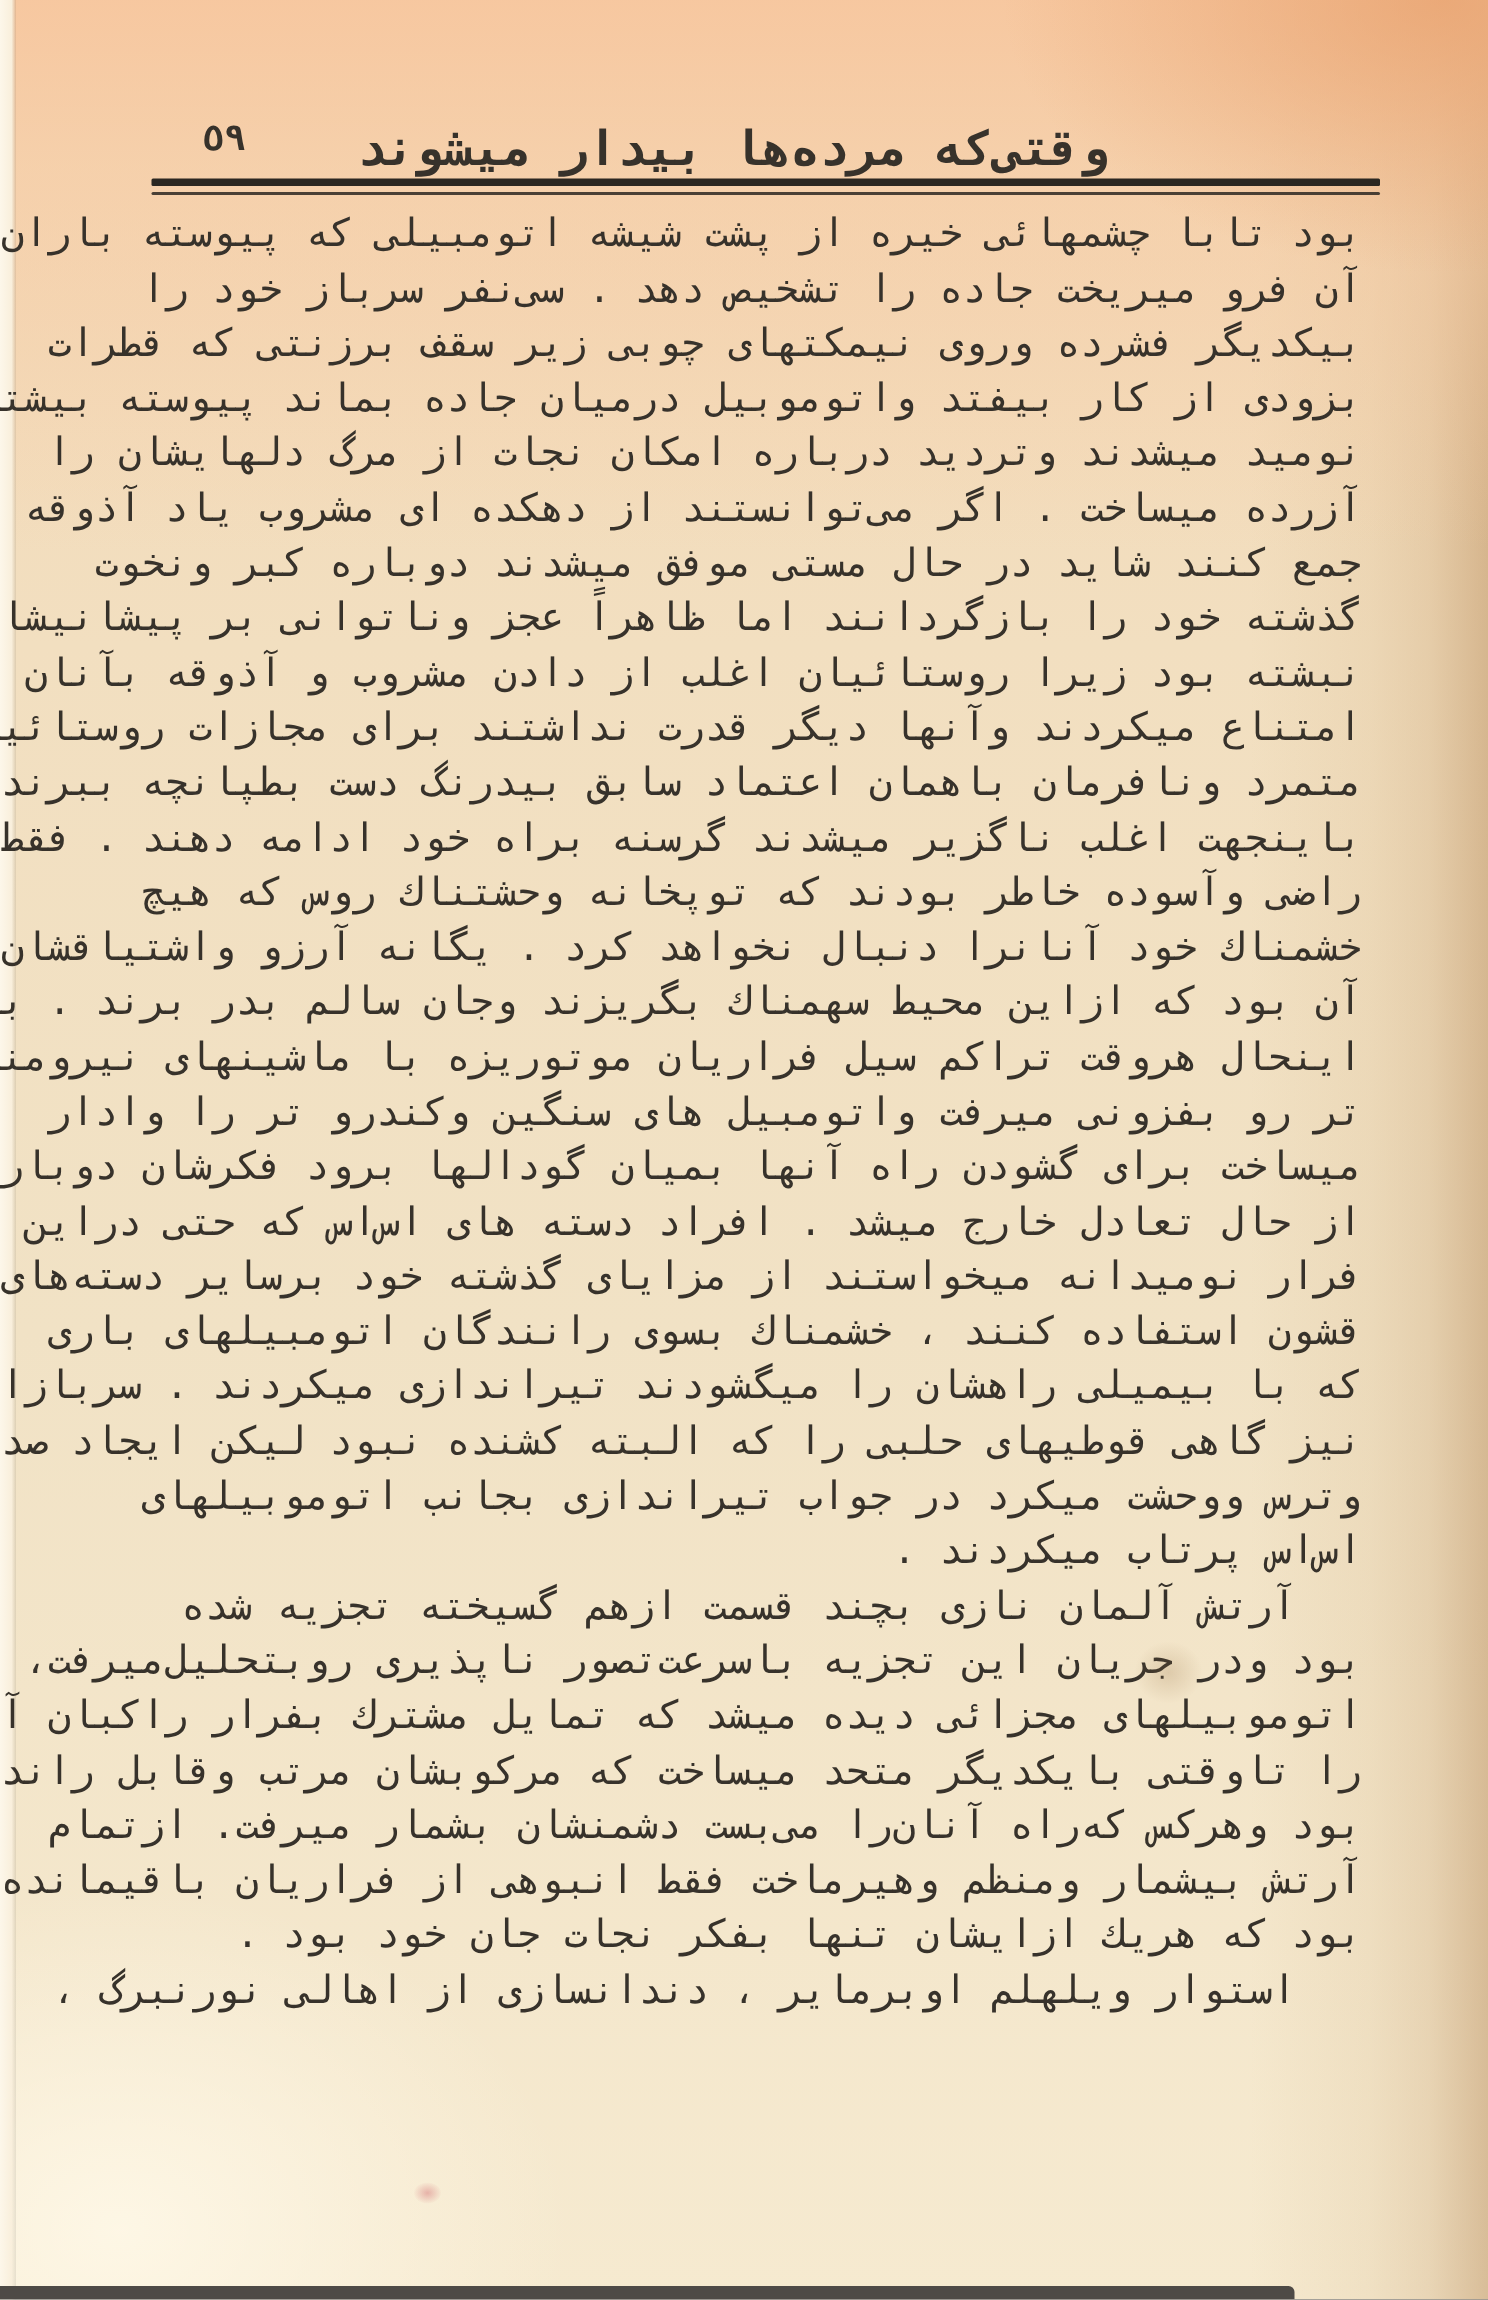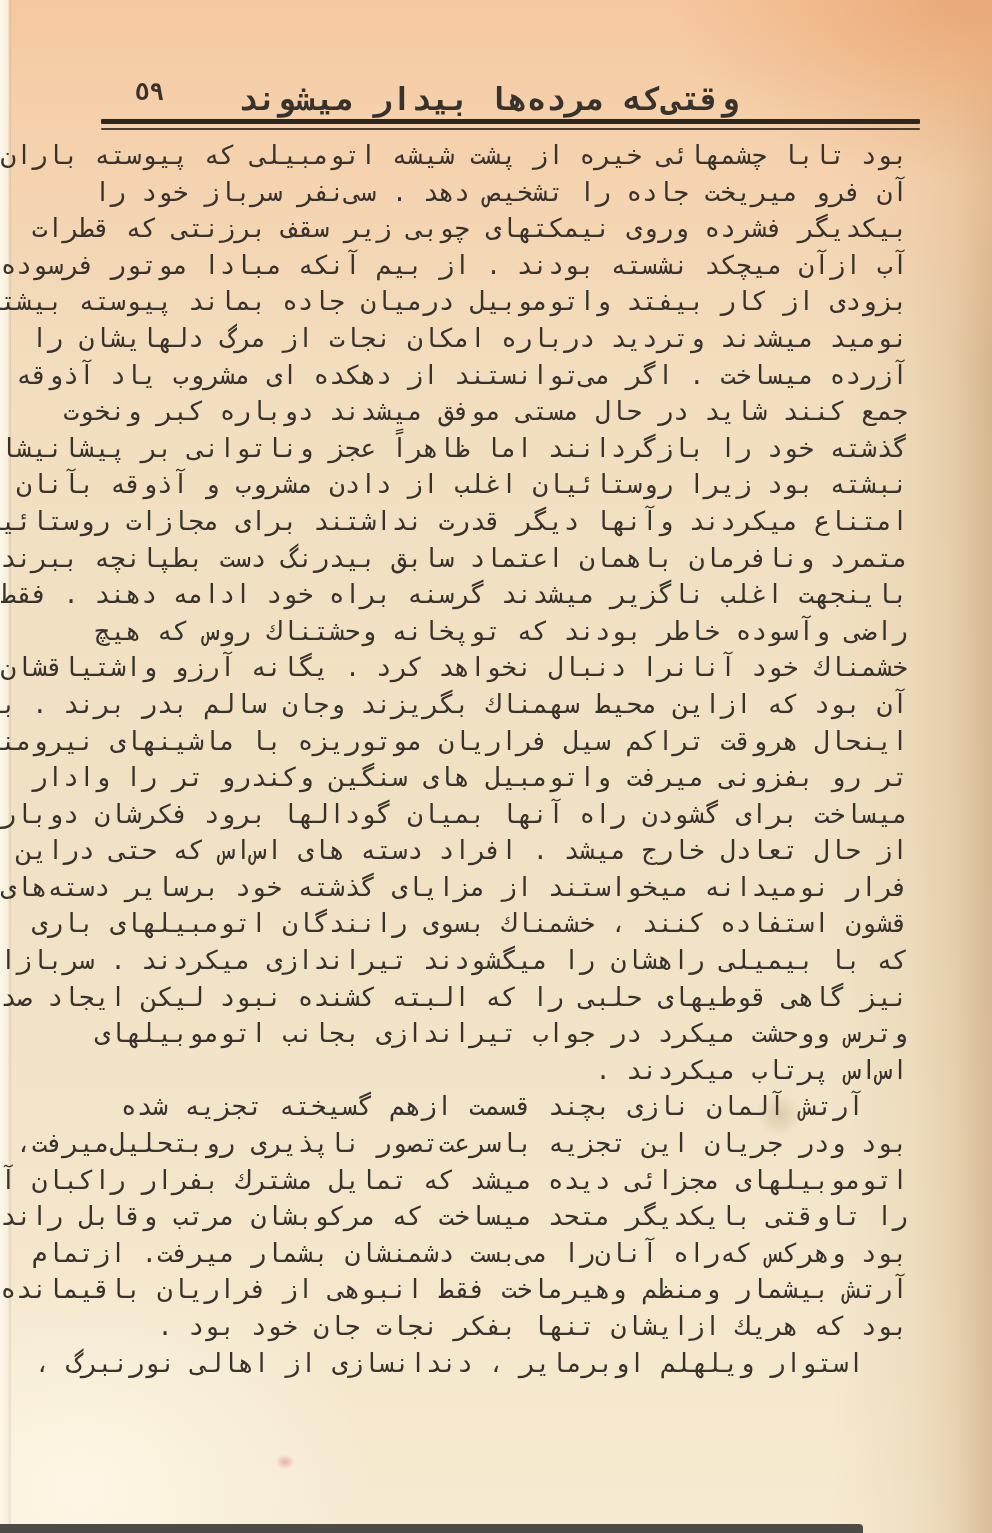--- a/index.html
+++ b/index.html
@@ -88,21 +88,20 @@
 
   <div class="rule">
     <div class="thick"></div>
     <div class="thin"></div>
   </div>
 
   <div class="body-text">
       <div class="line">بود تابا چشمهائی خیره از پشت شیشه اتومبیلی که پیوسته باران از</div>
       <div class="line">آن فرو میریخت جاده را تشخیص دهد . سی‌نفر سرباز خود را</div>
       <div class="line">بیکدیگر فشرده وروی نیمکتهای چوبی زیر سقف برزنتی که قطرات</div>
-      <div class="line">آب ازآن میچکد نشسته بودند . از بیم آنکه مبادا موتور فرسوده</div>
       <div class="line">بزودی از کار بیفتد واتوموبیل درمیان جاده بماند پیوسته بیشتر</div>
       <div class="line">نومید میشدند وتردید درباره امکان نجات از مرگ دلهایشان را</div>
       <div class="line">آزرده میساخت . اگر می‌توانستند از دهکده ای مشروب یاد آذوقه</div>
       <div class="line">جمع کنند شاید در حال مستی موفق میشدند دوباره کبر ونخوت</div>
       <div class="line">گذشته خود را بازگردانند اما ظاهراً عجز وناتوانی بر پیشانیشان</div>
       <div class="line">نبشته بود زیرا روستائیان اغلب از دادن مشروب و آذوقه بآنان</div>
       <div class="line">امتناع میکردند وآنها دیگر قدرت نداشتند برای مجازات روستائیان</div>
       <div class="line">متمرد ونافرمان باهمان اعتماد سابق بیدرنگ دست بطپانچه ببرند .</div>
       <div class="line">باینجهت اغلب ناگزیر میشدند گرسنه براه خود ادامه دهند . فقط</div>
       <div class="line">راضی وآسوده خاطر بودند که توپخانه وحشتناك روس که هیچ</div>

